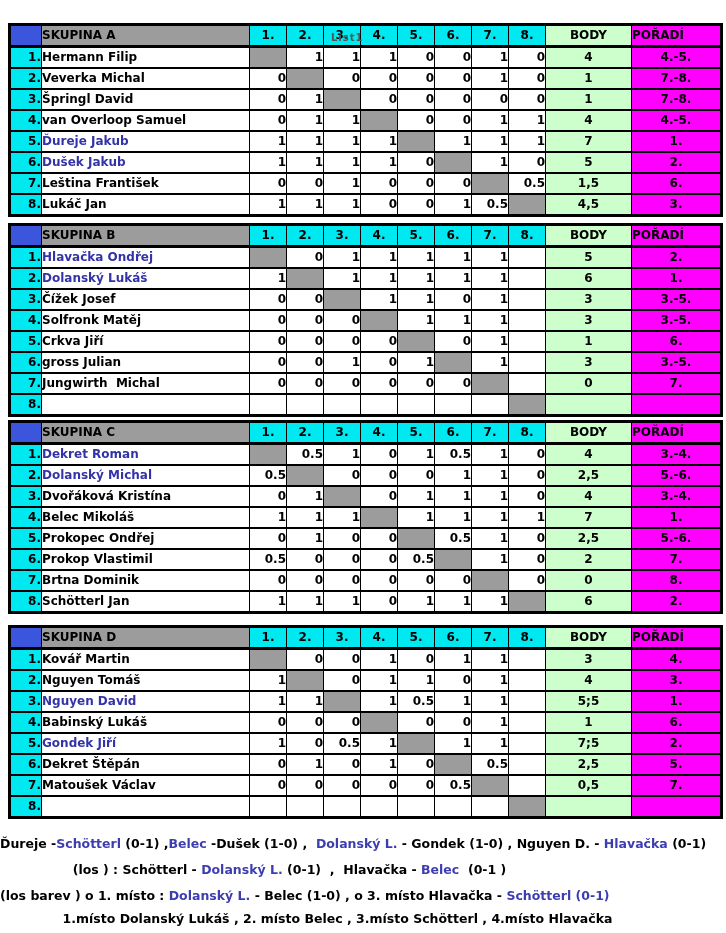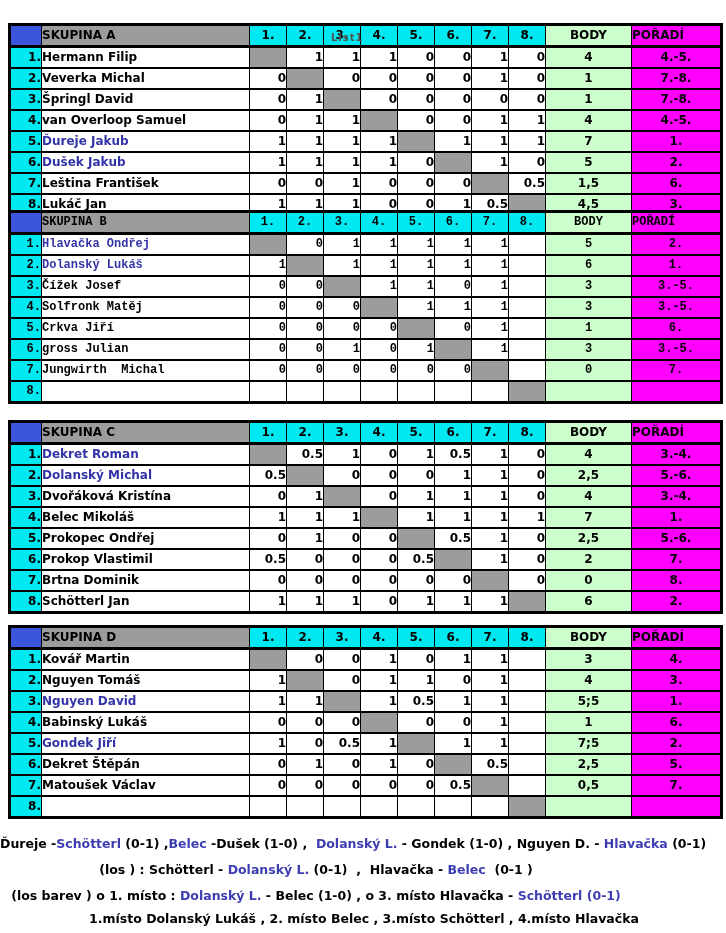--- a/index.html
+++ b/index.html
@@ -27,21 +27,21 @@
   td.bluename{color:var(--name-blue);}
   td.res{text-align:right;padding-right:4px;}
   td.diag{background:var(--gray);}
   td.body{background:var(--points-green);text-align:center;border-left:3px solid #000;border-right:3px solid #000;}
   td.rank{background:var(--rank-magenta);text-align:center;border-left:5px solid #000;}
   .artifact{
     position:absolute;left:331px;top:32px;height:10px;overflow:hidden;
     font-size:10px;line-height:12px;color:#555;font-weight:bold;letter-spacing:1px;
   }
   .footer-line{
-    position:absolute;left:0;width:632px;text-align:center;
+    position:absolute;left:0;width:579px;text-align:center;
     font-size:12.5px;line-height:16px;font-weight:bold;white-space:pre;
   }
   .footer-line span{white-space:pre;}
   .footer-line span.blue{color:var(--footer-blue);}
 </style>
 </head>
 <body>
 
 <div class="sheet">
   <div id="tables">
@@ -168,21 +168,21 @@
             <td class="res">0</td>
             <td class="res">0</td>
             <td class="res">1</td>
             <td class="res">0.5</td>
             <td class="res diag"></td>
             <td class="body">4,5</td>
             <td class="rank">3.</td>
           </tr>
         </tbody>
       </table>
-      <table class="grp" style="top: 210px; font-family: Liberation Mono, monospace;">
+      <table class="grp" style="top: 223px;">
         <tbody>
           <tr class="hdr">
             <td class="corner"></td>
             <td class="gtitle">SKUPINA B</td>
             <td class="colhead">1.</td>
             <td class="colhead">2.</td>
             <td class="colhead">3.</td>
             <td class="colhead">4.</td>
             <td class="colhead">5.</td>
             <td class="colhead">6.</td>

